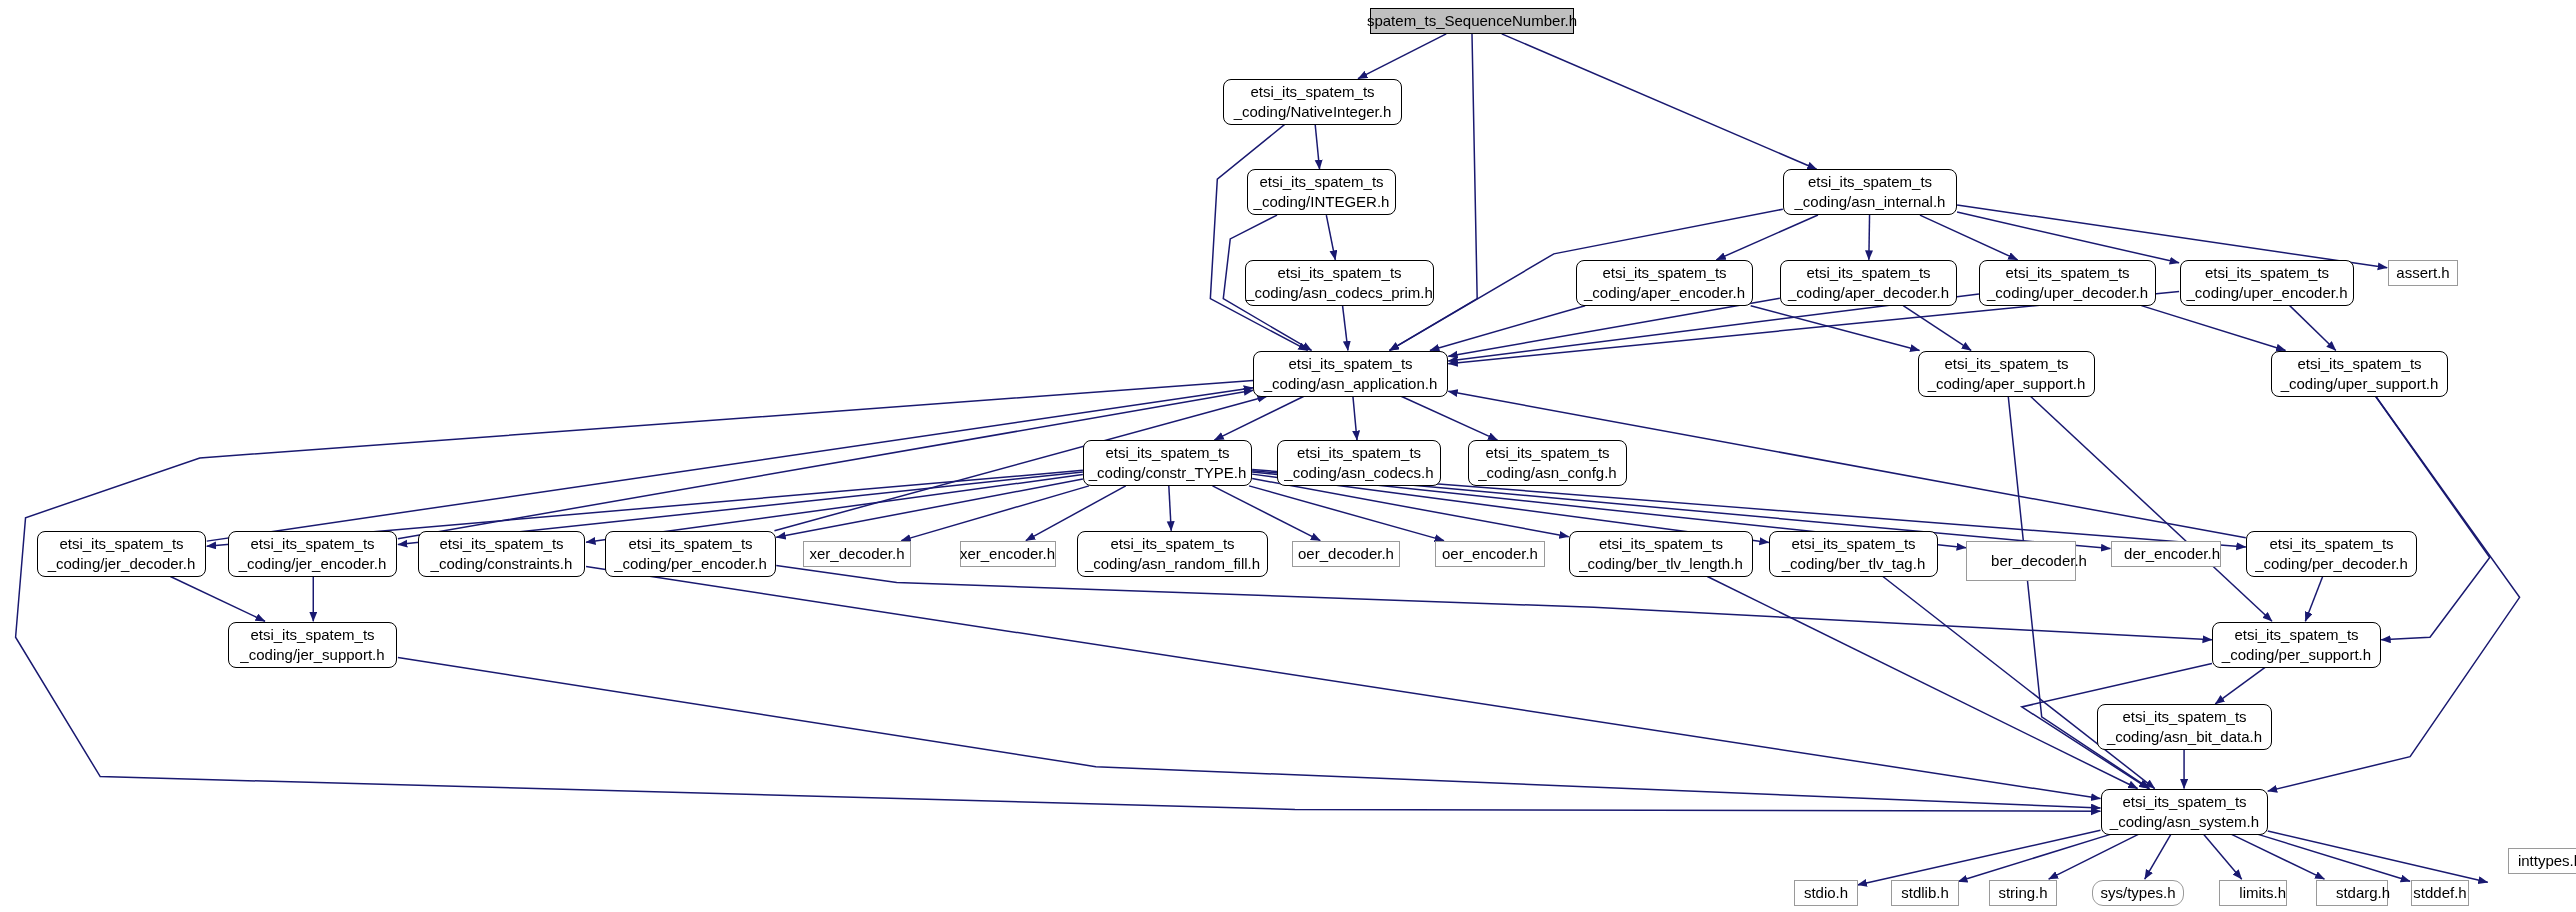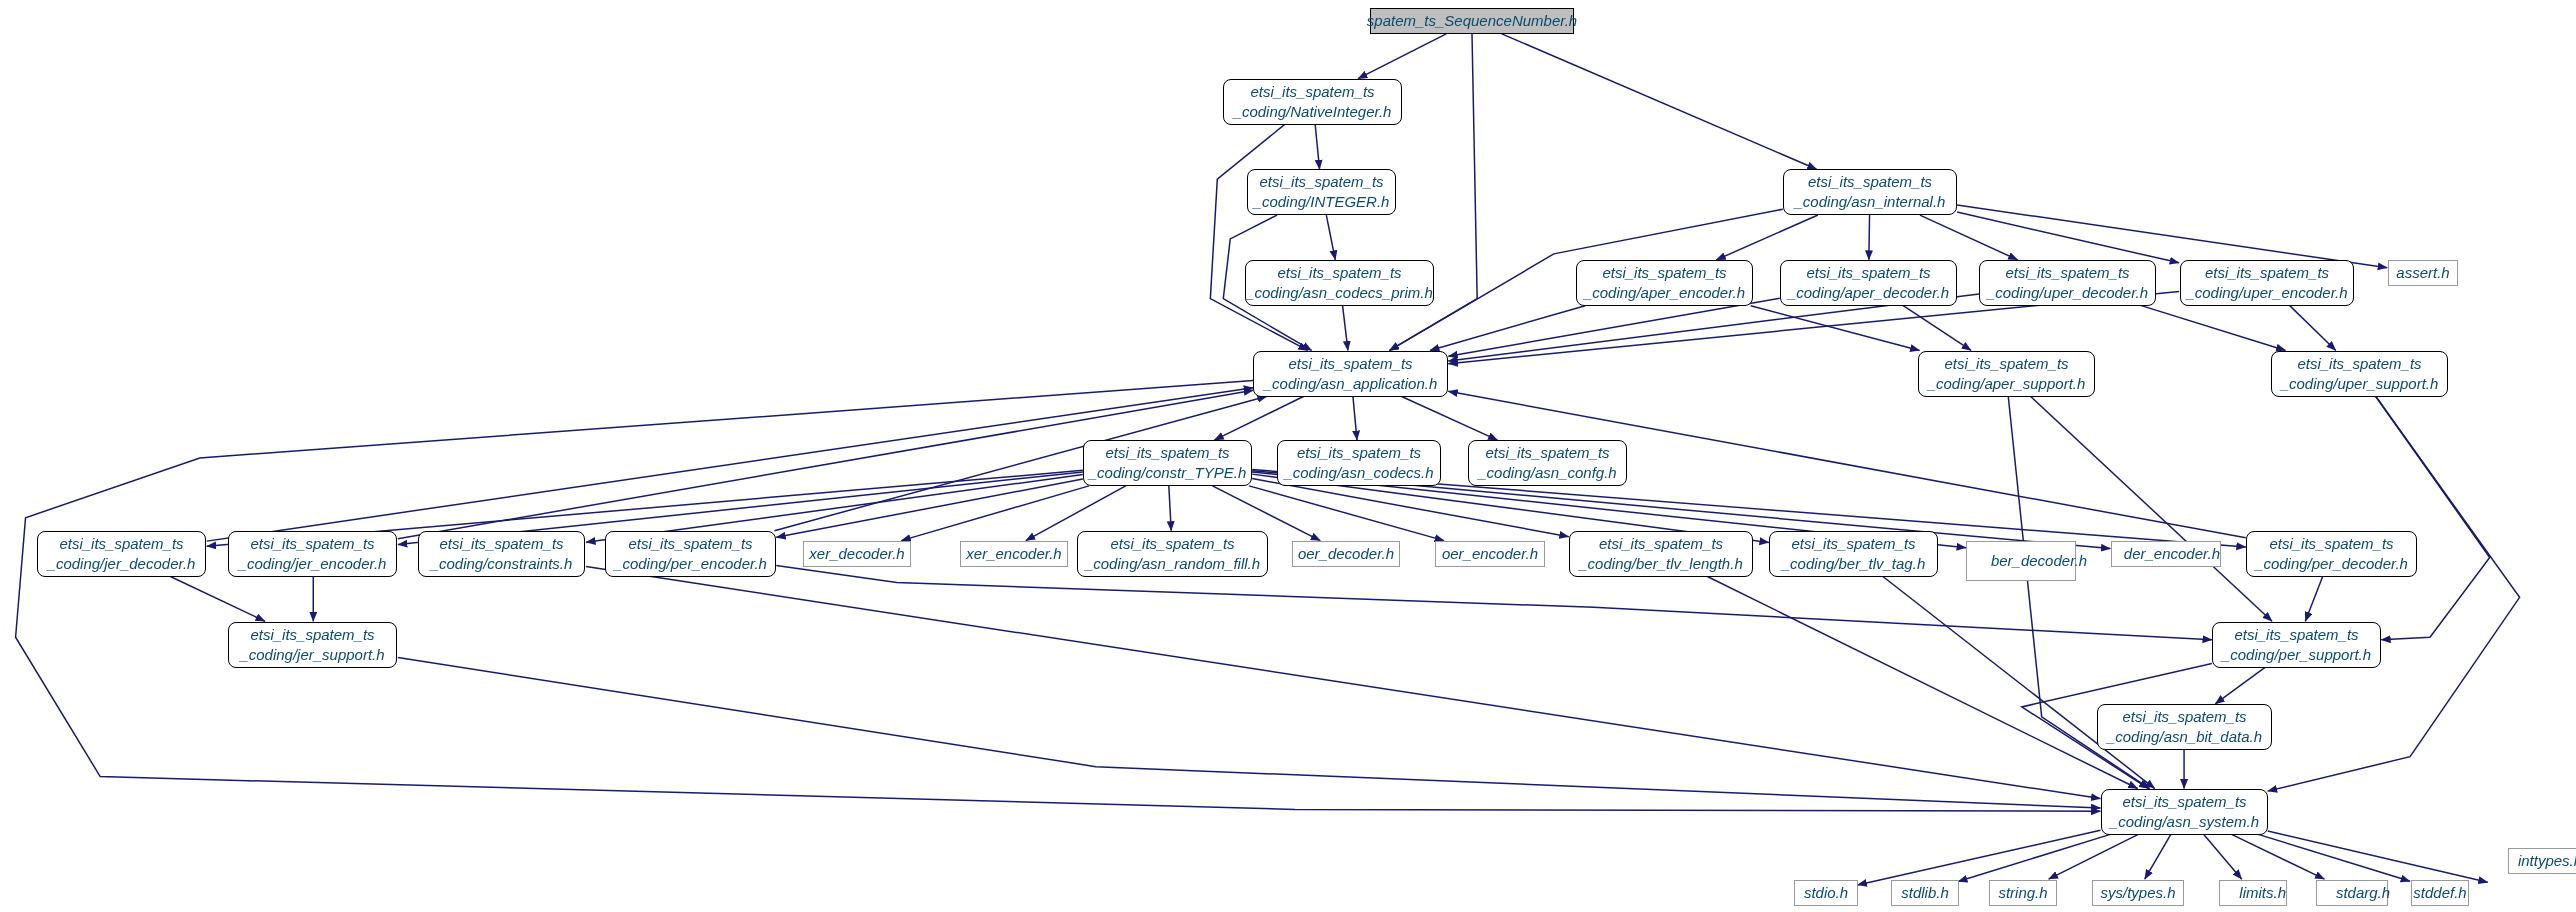--- a/index.html
+++ b/index.html
@@ -12,25 +12,24 @@
   }
   #edge-layer{position:absolute;left:0;top:0;width:2576px;height:912px;}
   .edge{fill:none;stroke:#191970;stroke-width:1.5;}
   .node{
     position:absolute;
     box-sizing:border-box;
     display:flex;flex-direction:column;
     align-items:center;justify-content:center;
     background:#ffffff;
     border:1.5px solid #000000;
-    color:#0c4a6e;
+    color:#000000;
     font-size:15px;line-height:20px;
     text-align:center;white-space:nowrap;
     cursor:default;
-    font-style:italic;
   }
   .node.doc{cursor:pointer;border-radius:8px;}
   .node.ext{border-color:#9a9a9a;}
   .node.main{background:#bfbfbf;border-color:#000000;}
   .node span{display:block;}
 </style>
 </head>
 <body>
 
 <div class="canvas">
@@ -185,21 +184,21 @@
       <span>etsi_its_spatem_ts</span>
       <span>_coding/constraints.h</span>
     </div>
     <div class="node doc" style="left: 605px; top: 531px; width: 171px; height: 46px;">
       <span>etsi_its_spatem_ts</span>
       <span>_coding/per_encoder.h</span>
     </div>
     <div class="node ext" style="left: 803px; top: 541px; width: 108px; height: 26px; border-color: rgb(154, 154, 154);">
       <span>xer_decoder.h</span>
     </div>
-    <div class="node ext" style="left: 960px; top: 541px; width: 108px; height: 26px; border-color: rgb(154, 154, 154);">
+    <div class="node ext" style="left: 960px; top: 541px; width: 96px; height: 26px; border-color: rgb(154, 154, 154); align-items: flex-end;">
       <span>xer_encoder.h</span>
     </div>
     <div class="node doc" style="left: 1077px; top: 531px; width: 191px; height: 46px;">
       <span>etsi_its_spatem_ts</span>
       <span>_coding/asn_random_fill.h</span>
     </div>
     <div class="node ext" style="left: 1292px; top: 541px; width: 108px; height: 26px; border-color: rgb(154, 154, 154);">
       <span>oer_decoder.h</span>
     </div>
     <div class="node ext" style="left: 1435px; top: 541px; width: 110px; height: 26px; border-color: rgb(154, 154, 154);">
@@ -241,21 +240,21 @@
     </div>
     <div class="node ext" style="left: 1794px; top: 880px; width: 64px; height: 26px; border-color: rgb(154, 154, 154);">
       <span>stdio.h</span>
     </div>
     <div class="node ext" style="left: 1891px; top: 880px; width: 68px; height: 26px; border-color: rgb(154, 154, 154);">
       <span>stdlib.h</span>
     </div>
     <div class="node ext" style="left: 1989px; top: 880px; width: 68px; height: 26px; border-color: rgb(154, 154, 154);">
       <span>string.h</span>
     </div>
-    <div class="node ext" style="left: 2092px; top: 880px; width: 92px; height: 26px; border-color: rgb(154, 154, 154);">
+    <div class="node ext" style="left: 2092px; top: 880px; width: 92px; height: 26px; border-color: rgb(154, 154, 154); border-radius: 11px;">
       <span>sys/types.h</span>
     </div>
     <div class="node ext" style="left: 2219px; top: 880px; width: 68px; height: 26px; border-color: rgb(154, 154, 154); align-items: flex-end;">
       <span>limits.h</span>
     </div>
     <div class="node ext" style="left: 2316px; top: 880px; width: 72px; height: 26px; border-color: rgb(154, 154, 154); padding-left: 22px;">
       <span>stdarg.h</span>
     </div>
     <div class="node ext" style="left: 2411px; top: 880px; width: 58px; height: 26px; border-color: rgb(154, 154, 154);">
       <span>stddef.h</span>

